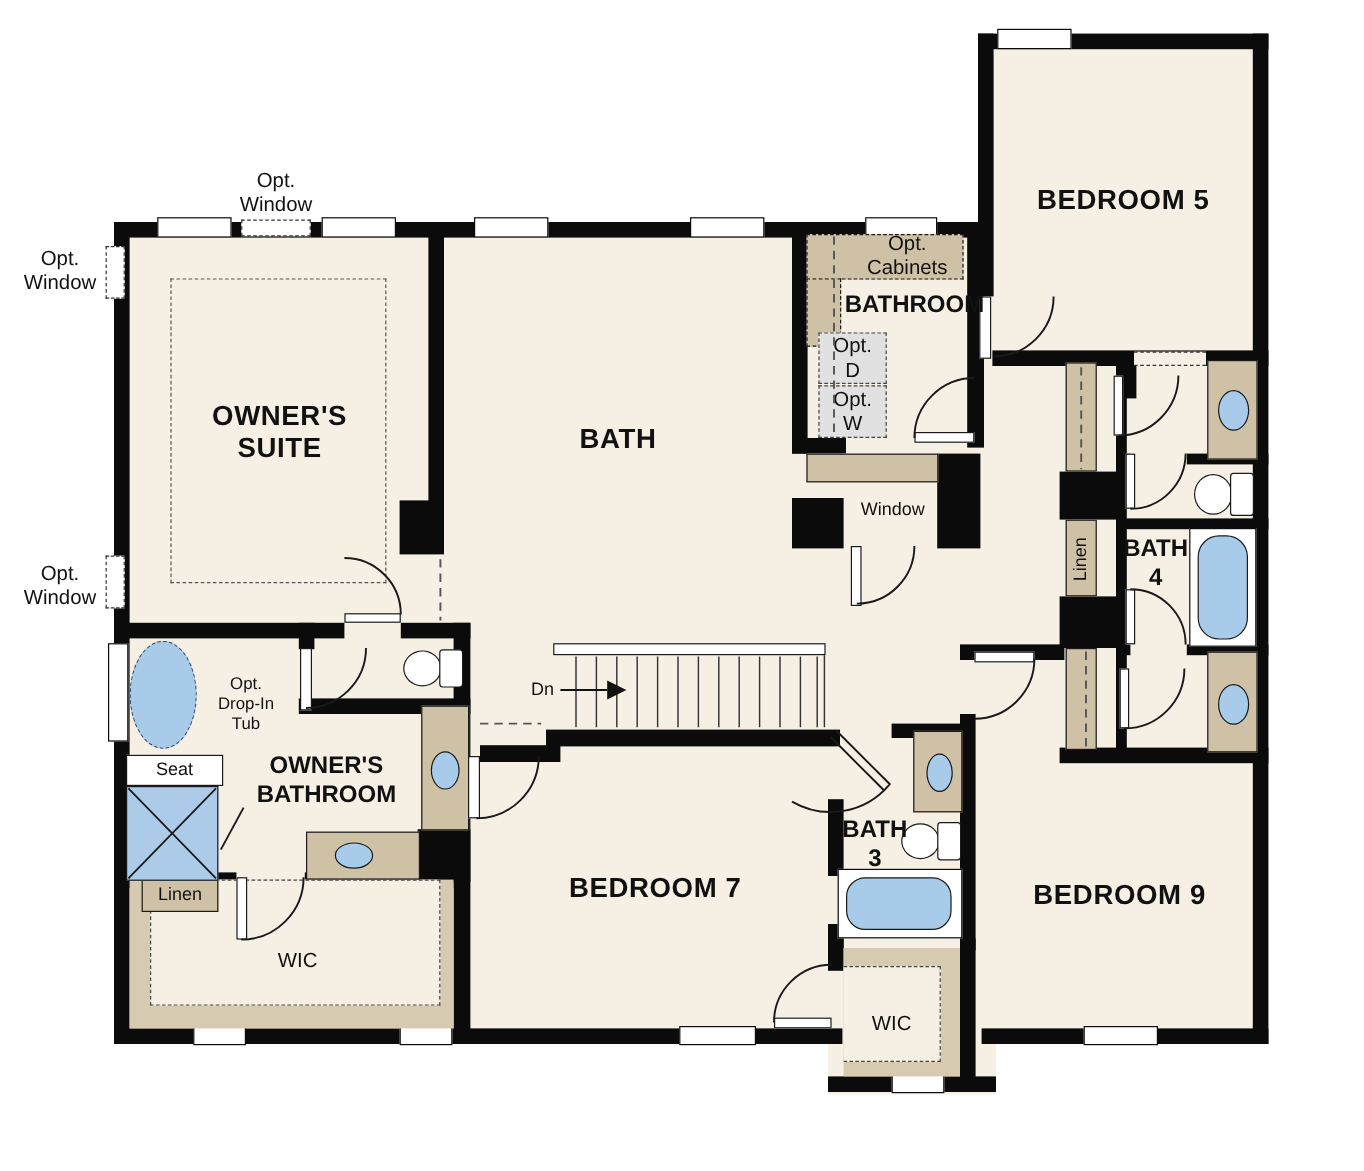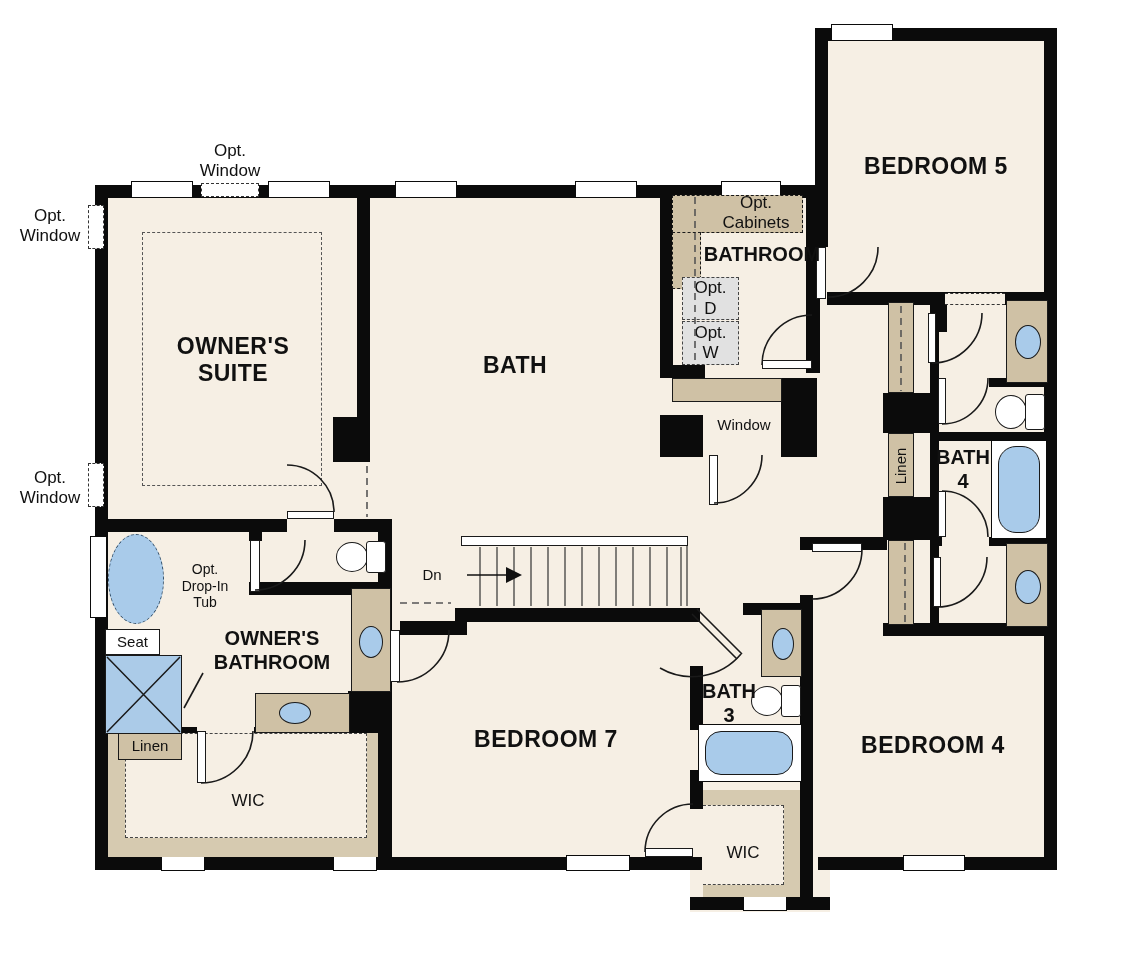--- a/index.html
+++ b/index.html
@@ -132,21 +132,21 @@
   <div class="band" style="left:108px;top:733px;width:270px;height:124px"></div>
   <div class="inner" style="left:125px;top:733px;width:242px;height:105px"></div>
   <div class="tan" style="left:118px;top:733px;width:64px;height:27px"></div>
 
   <div class="band" style="left:703px;top:790px;width:97px;height:107px"></div>
   <div class="inner" style="left:703px;top:805px;width:81px;height:80px;border-left:none"></div>
 
   <div class="dashrect" style="left:142px;top:232px;width:180px;height:254px"></div>
 
   <div class="ovaltub" style="left:108px;top:534px;width:56px;height:90px"></div>
-  <div class="seat" style="left:105px;top:629px;width:55px;height:26px">
+  <div class="seat" style="left:105px;top:629px;width:81px;height:26px">
       <span class="lbl" style="position:static;transform:none">Seat</span>
     </div>
   <div class="shower" style="left:105px;top:655px;width:77px;height:79px"></div>
   <div class="tan" style="left:351px;top:588px;width:40px;height:104px"></div>
   <div class="sink" style="left:359px;top:626px;width:24px;height:32px"></div>
   <div class="tan" style="left:255px;top:693px;width:95px;height:40px"></div>
   <div class="sink" style="left:279px;top:702px;width:32px;height:22px"></div>
   <div class="bowl" style="left:336px;top:542px;width:32px;height:30px"></div>
   <div class="tank" style="left:366px;top:541px;width:20px;height:32px"></div>
 
@@ -230,27 +230,27 @@
 SUITE</div>
   <div class="room" style="left:515px;top:366px">BATH</div>
   <div class="lbl-md" style="left:756px;top:213px">Opt.
 Cabinets</div>
   <div class="room-sm" style="left:762px;top:255px">BATHROOM</div>
   <div class="room" style="left:936px;top:167px">BEDROOM 5</div>
   <div class="lbl" style="left:744px;top:425px">Window</div>
   <div class="lbl vert" style="left:901px;top:466px">Linen</div>
   <div class="room-sm" style="left:963px;top:470px">BATH
 4</div>
-  <div class="lbl" style="left:432px;top:575px">Dn</div>
+  <div class="lbl" style="left:452px;top:575px">Dn</div>
   <div class="lbl-sm" style="left:205px;top:586px">Opt.
 Drop-In
 Tub</div>
   <div class="room-sm" style="left:272px;top:651px">OWNER'S
 BATHROOM</div>
   <div class="lbl" style="left:150px;top:746px">Linen</div>
   <div class="lbl-md" style="left:248px;top:801px">WIC</div>
   <div class="room" style="left:546px;top:740px">BEDROOM 7</div>
   <div class="room-sm" style="left:729px;top:704px">BATH
 3</div>
-  <div class="room" style="left:933px;top:746px">BEDROOM 4</div>
+  <div class="room" style="left:933px;top:746px">BEDROOM 9</div>
   <div class="lbl-md" style="left:743px;top:853px">WIC</div>
 
 </div>
 
 </body></html>

